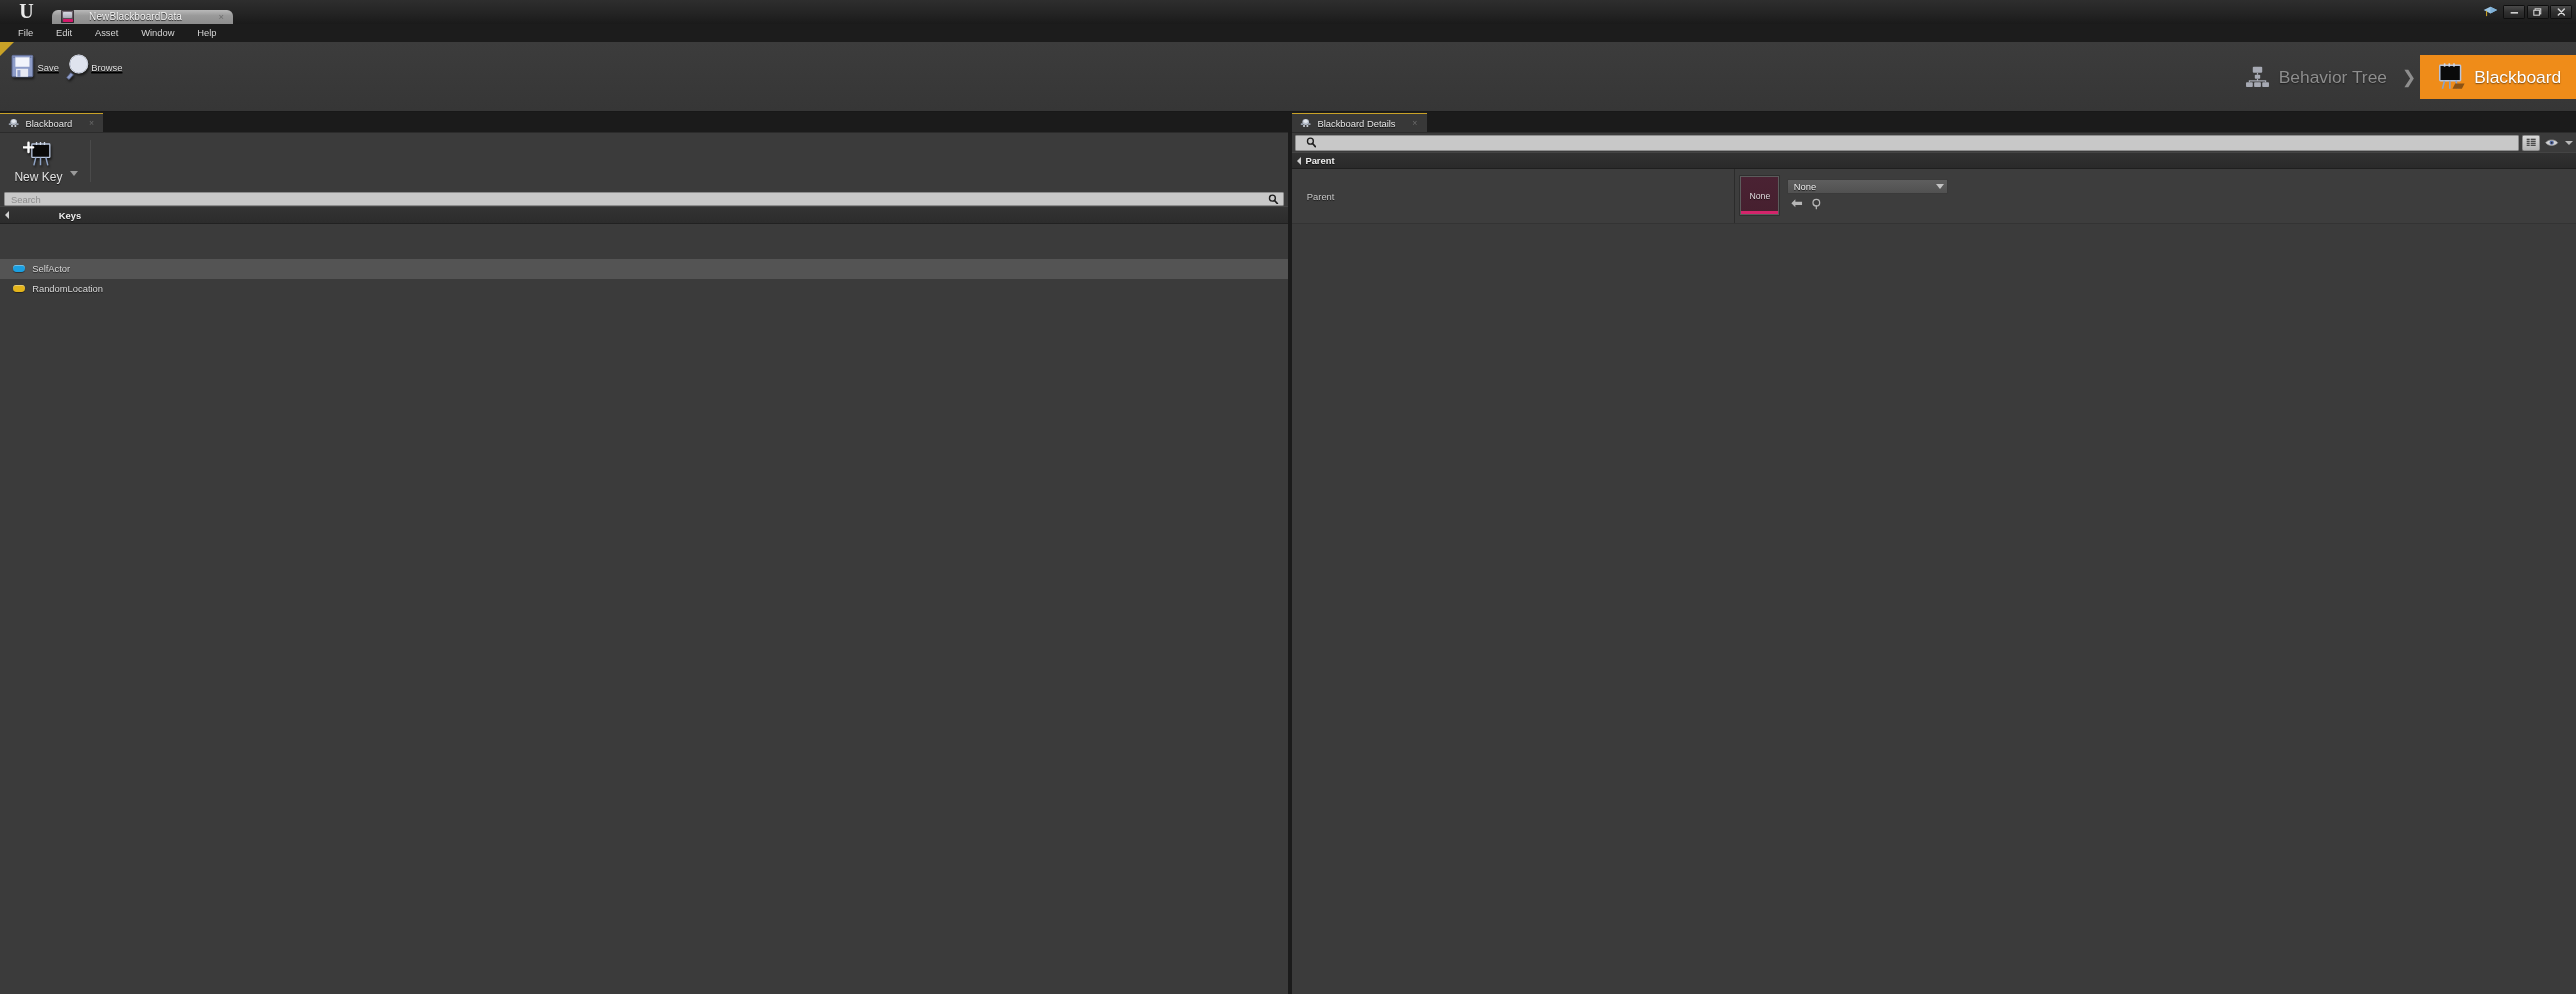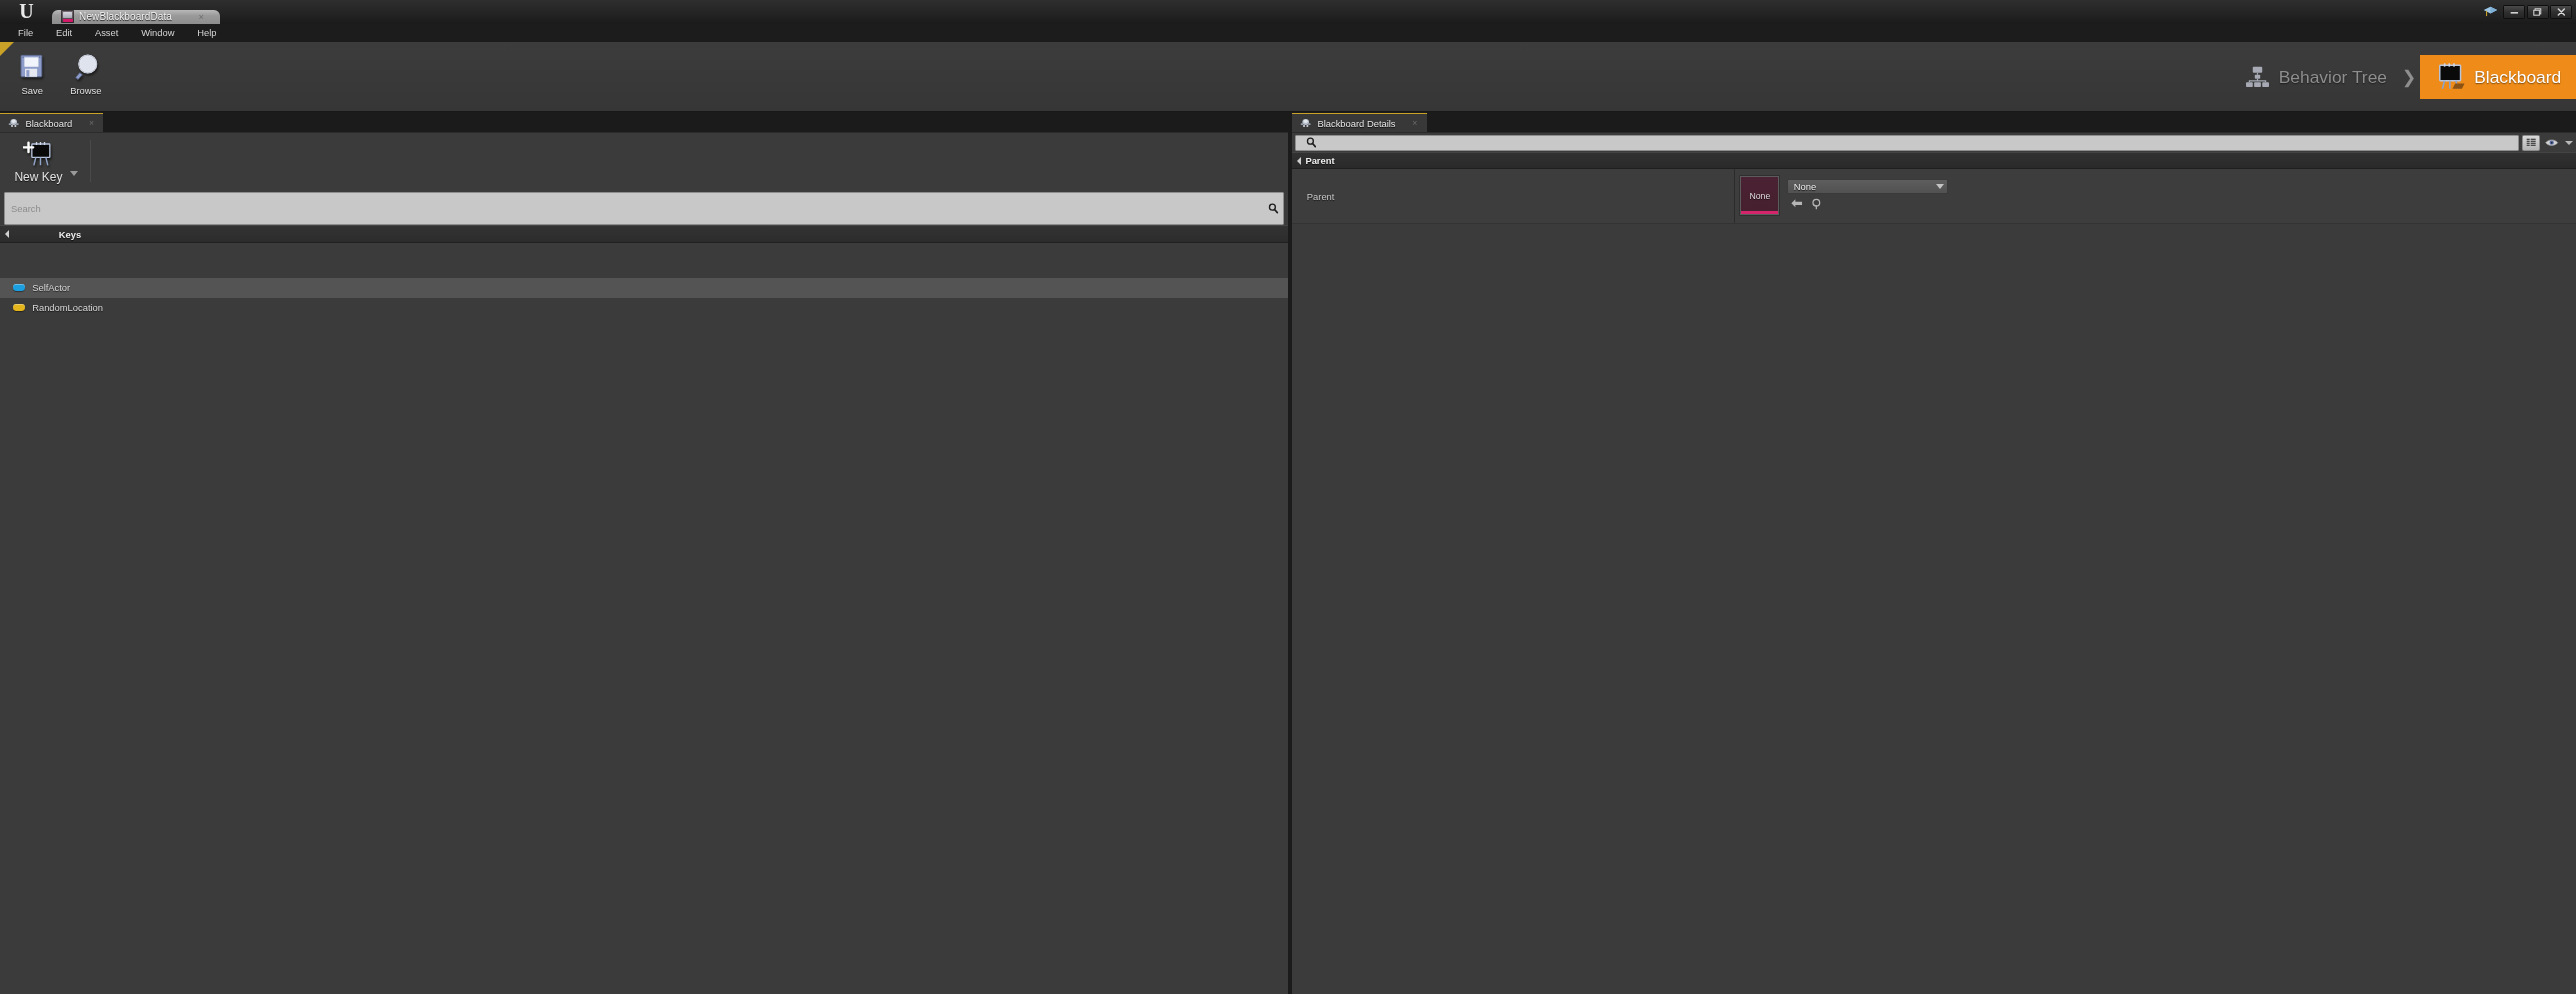--- a/index.html
+++ b/index.html
@@ -35,21 +35,21 @@
 
   .doc-tab {
     height: 14px;
     min-width: 168px;
     background: linear-gradient(to bottom, #b9b9b9 0%, #9a9a9a 40%, #8d8d8d 100%);
     border-top-left-radius: 6px;
     border-top-right-radius: 6px;
     display: flex;
     align-items: center;
     padding: 0 9.4px 0 9.4px;
-    gap: 5px;
+    gap: 15px;
     position: relative;
   }
   .doc-tab-icon {
     width: 12.7px; height: 12.7px;
     border-radius: 1.3px;
     background: linear-gradient(to bottom, #7a6f78 0%, #5b5258 60%, #3a3338 100%);
     position: relative;
     flex: 0 0 auto;
     box-shadow: inset 0 0 0 0.7px #2a2428;
   }
@@ -145,25 +145,25 @@
   }
   .tb-group {
     display: flex;
     align-items: flex-start;
     padding: 5.4px 0 0 6.7px;
     gap: 2.7px;
   }
   .tb-button {
     width: 51px;
     display: flex;
-    flex-direction: column;
     align-items: center;
     padding: 2.7px 1.3px 1.3px 1.3px;
     border-radius: 1.3px;
     cursor: default;
+    text-decoration: underline;
   }
   .tb-icon { height: 34px; display: flex; align-items: center; justify-content: center; }
   .tb-icon svg { display: block; filter: drop-shadow(1.3px 2px 1.3px rgba(0,0,0,.55)); }
   .tb-label {
     font-size: 9.4px;
     color: #e0e0e0;
     margin-top: 1.3px;
     text-shadow: 0 0.7px 0.7px rgba(0,0,0,.7);
     white-space: nowrap;
   }
@@ -306,21 +306,21 @@
     margin: 2.7px 0 0 12px;
     border-right: 0.7px solid #4a4a4a;
   }
 
   
   .search-row {
     padding: 0 4px;
     background: #3b3b3b;
   }
   .search-box {
-    height: 33px;
+    height: 14px;
     background: #c8c8c8;
     border: 0.7px solid #8e8e8e;
     border-radius: 1.3px;
     display: flex;
     align-items: center;
     padding: 0 4px 0 6px;
   }
   .search-box input {
     flex: 1;
     border: 0;

